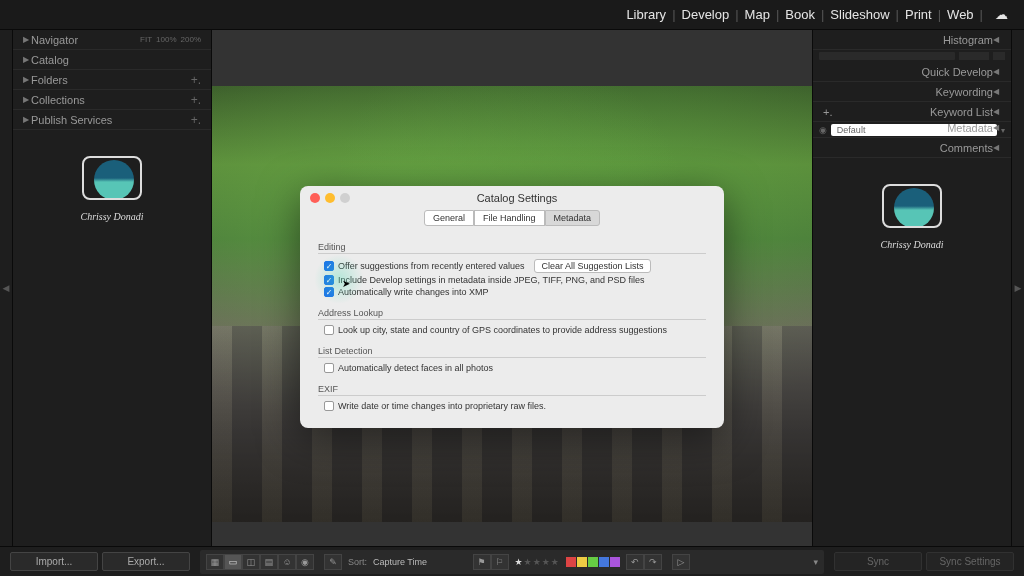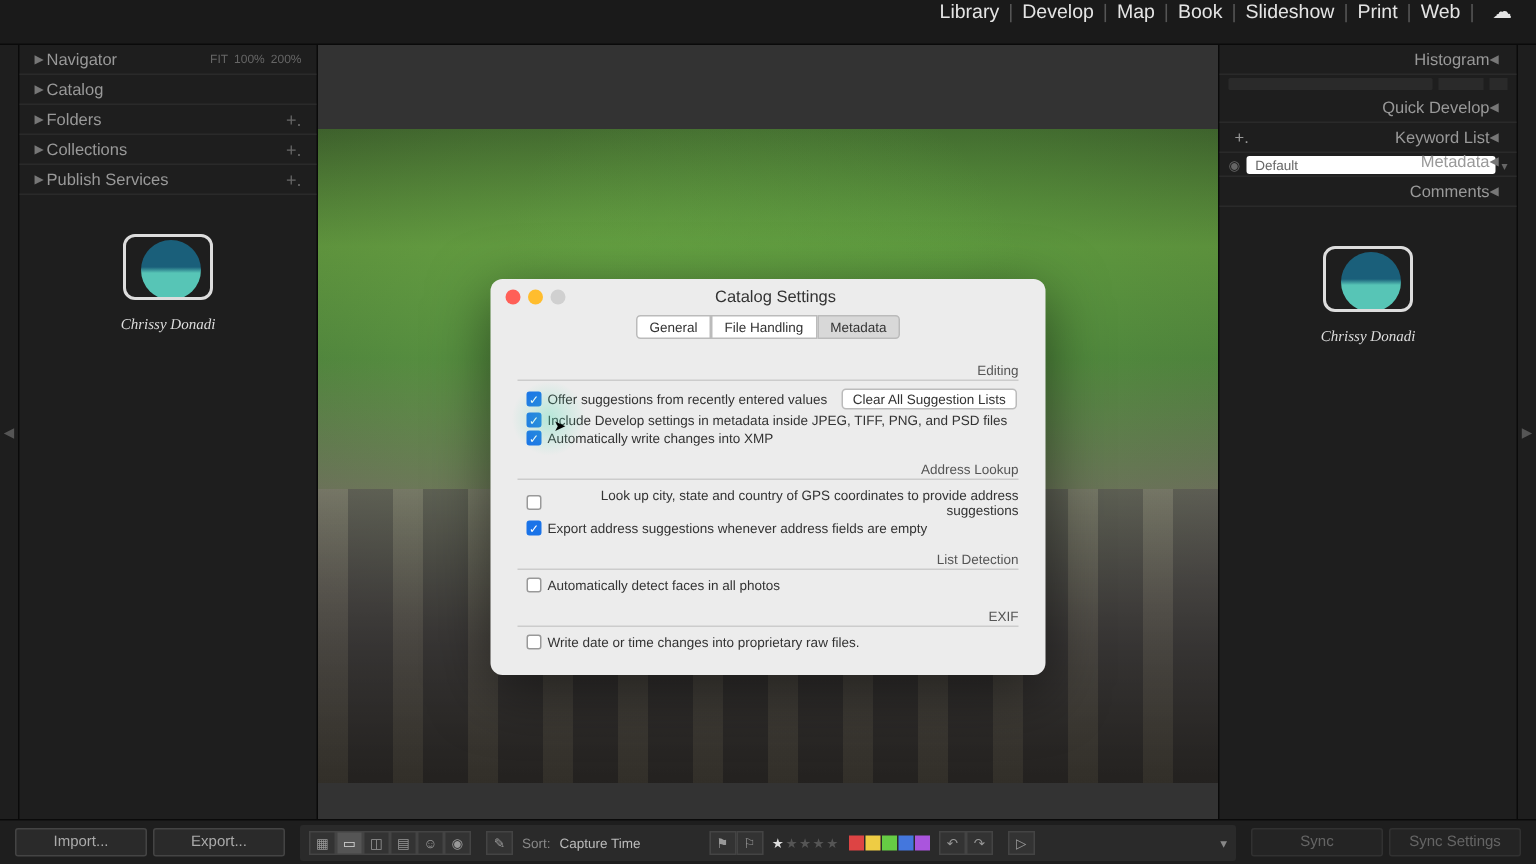--- a/index.html
+++ b/index.html
@@ -1,19 +1,19 @@
 <!DOCTYPE html>
 <html><head>
 <meta charset="utf-8">
 <style>
   * { box-sizing: border-box; margin: 0; padding: 0; }
   body { font-family: -apple-system, "Helvetica Neue", Arial, sans-serif; background: #1a1a1a; width: 1024px; height: 576px; overflow: hidden; color: #ccc; }
   .app { display: flex; flex-direction: column; height: 100%; }
   
-  .top-nav { height: 30px; display: flex; justify-content: flex-end; padding: 0 12px; gap: 0; font-size: 13px; color: #e5e5e5; border-bottom: 1px solid #0a0a0a; }
+  .top-nav { height: 30px; display: flex; justify-content: flex-end; align-items: center; padding: 0 12px; gap: 0; font-size: 13px; color: #e5e5e5; border-bottom: 1px solid #0a0a0a; }
   .top-nav span { padding: 0 4px; cursor: pointer; }
   .top-nav .sep { color: #555; padding: 0 2px; }
   .cloud { margin-left: 6px; }
   
   .main { flex: 1; display: flex; min-height: 0; }
   .left-panel, .right-panel { width: 200px; background: #1e1e1e; display: flex; flex-direction: column; border-left: 1px solid #0a0a0a; border-right: 1px solid #0a0a0a;}
   
   .panel-header { display: flex; align-items: center; padding: 4px 10px; font-size: 11px; color: #999; border-bottom: 1px solid #2a2a2a; height: 20px; cursor: pointer; }
   .panel-header .tri { width: 8px; font-size: 8px; color: #777; }
   .panel-header .tri-r::before{content:"▶";}
@@ -27,32 +27,32 @@
   .logo-cam { width: 60px; height: 44px; border: 2px solid #ddd; border-radius: 8px; position: absolute; top: 6px; left: 15px; overflow:hidden; }
   .logo-lens { width: 40px; height: 40px; border-radius: 50%; background: linear-gradient(180deg, #1a5f7a 45%, #57c5b6 55%); position:absolute; top:2px; left:10px; }
   .logo-sig { position:absolute; bottom:-2px; font-family:cursive; font-size:10px; color:#ddd; width:100%; text-align:center; font-style:italic;}
   
   .center { flex: 1; background: #333; display: flex; flex-direction: column; position: relative; }
   .canvas { flex:1; background:#333; padding: 56px 0 24px 0; position:relative; }
   .photo { position:absolute; top:56px; bottom:24px; left:0; right:0; background: linear-gradient(180deg, #3a5a2a 0%, #5a8a3a 18%, #4a7a3a 35%, #6a6a5a 55%, #3a3a3a 80%, #2a2a2a 100%); }
   .photo::before { content:""; position:absolute; inset:0; background: radial-gradient(ellipse at 30% 30%, rgba(120,200,80,0.4), transparent 50%), radial-gradient(ellipse at 70% 25%, rgba(100,180,70,0.4), transparent 50%); }
   .photo::after { content:""; position:absolute; left:0; right:0; bottom:0; height:45%; background: repeating-linear-gradient(90deg, rgba(90,80,60,0.3) 0 20px, rgba(40,35,30,0.4) 20px 50px), linear-gradient(180deg, rgba(180,180,190,0.3), rgba(30,30,30,0.8)); }
   
-  .dialog { position: absolute; top: 156px; left: 50%; transform: translateX(-50%); width: 370px; background: #ececec; border-radius: 8px; box-shadow: 0 10px 40px rgba(0,0,0,0.5); color: #333; font-size: 10px; padding-bottom: 14px; }
+  .dialog { position: absolute; top: 156px; left: 50%; transform: translateX(-50%); width: 424px; background: #ececec; border-radius: 8px; box-shadow: 0 10px 40px rgba(0,0,0,0.5); color: #333; font-size: 10px; padding-bottom: 14px; }
   .dlg-titlebar { display:flex; align-items:center; padding: 6px 10px 2px; }
   .traffic { display:flex; gap:5px; }
   .dot { width:10px; height:10px; border-radius:50%; }
   .dot-r{background:#ff5f57;} .dot-y{background:#ffbd2e;} .dot-g{background:#d0d0d0;}
   .dlg-title { flex:1; text-align:center; font-size:11px; font-weight:500; color:#333; margin-left:-30px;}
   .tabs { display:flex; justify-content:center; gap:0; margin: 4px 0 8px; }
   .tab { font-size:9px; padding: 2px 8px; border:1px solid #bbb; background:#fff; cursor:pointer; }
   .tab:first-child{border-radius:3px 0 0 3px;}
   .tab:last-child{border-radius:0 3px 3px 0;}
   .tab.active { background:#d8d8d8; }
-  .section { padding: 2px 18px; text-align: right; }
+  .section { padding: 2px 18px; }
   .sec-title { font-size:9px; color:#555; border-bottom:1px solid #ccc; padding-bottom:1px; margin:6px 0 4px; }
   .row { display:flex; align-items:center; gap:4px; padding:1px 0 1px 6px; font-size:9px; color:#333; }
   .chk { width:10px; height:10px; border:1px solid #999; border-radius:2px; display:inline-flex; align-items:center; justify-content:center; font-size:8px; cursor:pointer; background:#fff; flex-shrink:0;}
   .chk.on { background:#1a73e8; border-color:#1a73e8; color:#fff; }
   .chk.on::after{content:"✓";}
   .btn { font-size:9px; padding:1px 6px; border:1px solid #bbb; background:#fff; border-radius:3px; cursor:pointer; margin-left:6px;}
   .highlight-ring { position:absolute; width:50px; height:50px; border-radius:50%; background: radial-gradient(circle, rgba(80,220,180,0.35), transparent 70%); top:68px; left:14px; pointer-events:none;}
   .cursor { position:absolute; top:92px; left:42px; font-size:10px; color:#000; pointer-events:none; }
   
   .right-panel .panel-header { justify-content: flex-end; }
@@ -172,24 +172,20 @@
               <span>Automatically write changes into XMP</span>
             </div>
           </div>
           <div class="cursor">➤</div>
           <div class="section">
             <div class="sec-title">Address Lookup</div>
             <div class="row">
               <span class="chk"></span>
               <span>Look up city, state and country of GPS coordinates to provide address suggestions</span>
             </div>
-            <div class="row">
-              <span class="chk on"></span>
-              <span>Export address suggestions whenever address fields are empty</span>
-            </div>
           </div>
           <div class="section">
             <div class="sec-title">List Detection</div>
             <div class="row">
               <span class="chk"></span>
               <span>Automatically detect faces in all photos</span>
             </div>
           </div>
           <div class="section">
             <div class="sec-title">EXIF</div>
@@ -207,20 +203,24 @@
         <span class="label">Histogram</span>
         <span class="tri tri-l"></span>
       </div>
       <div class="mini-row">
         <span style="flex:1;background:#2a2a2a;height:8px;border-radius:1px;"></span>
         <span style="width:30px;background:#2a2a2a;height:8px;"></span>
         <span style="width:12px;background:#2a2a2a;height:8px;"></span>
       </div>
       <div class="panel-header">
         <span class="label">Quick Develop</span>
+        <span class="tri tri-l"></span>
+      </div>
+      <div class="panel-header">
+        <span class="label">Keywording</span>
         <span class="tri tri-l"></span>
       </div>
       <div class="panel-header">
         <span class="rslot">+.</span>
         <span class="label">Keyword List</span>
         <span class="tri tri-l"></span>
       </div>
       <div class="mini-row">
         <span>◉</span>
         <span class="droptag">Default</span>

